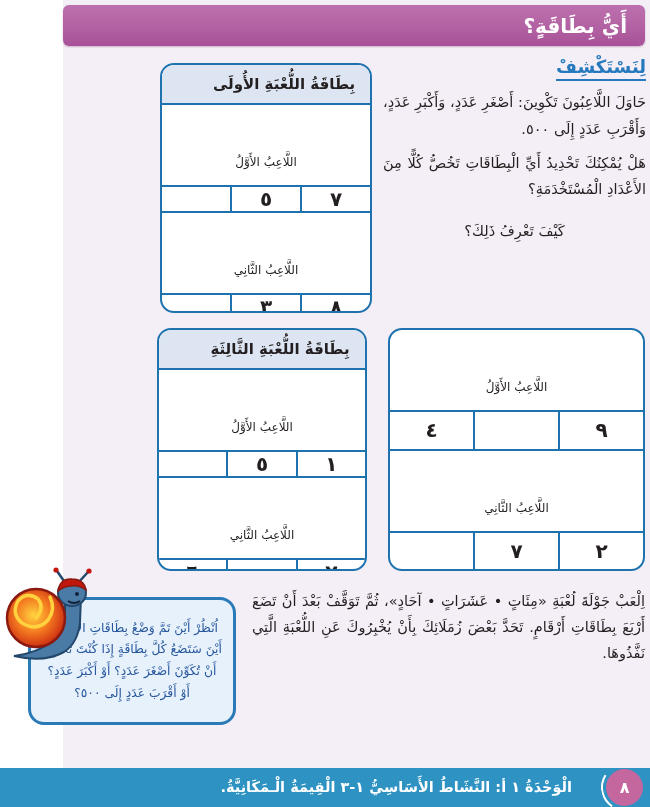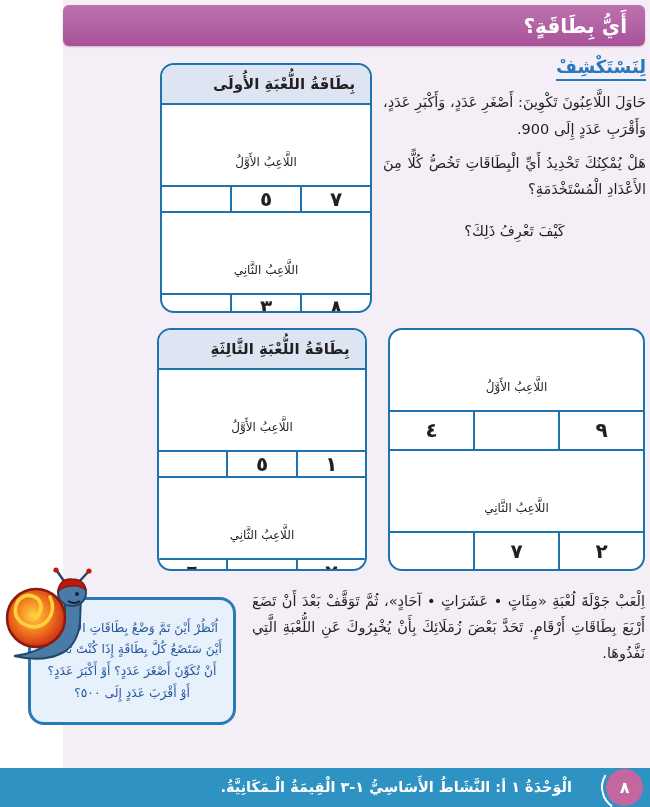--- a/index.html
+++ b/index.html
@@ -82,21 +82,21 @@
     <div class="row-label">اللَّاعِبُ الثَّانِي</div>
     <div class="row-cells">
       <div class="cell">٨</div>
       <div class="cell">٣</div>
       <div class="cell"></div>
     </div>
   </div>
 
   <div class="abs explore">
     <span class="explore-heading">لِنَسْتَكْشِفْ</span>
-    <p>حَاوَلَ اللَّاعِبُونَ تَكْوِينَ: أَصْغَرِ عَدَدٍ، وَأَكْبَرِ عَدَدٍ، وَأَقْرَبِ عَدَدٍ إِلَى 900.</p>
+    <p>حَاوَلَ اللَّاعِبُونَ تَكْوِينَ: أَصْغَرِ عَدَدٍ، وَأَكْبَرِ عَدَدٍ، وَأَقْرَبِ عَدَدٍ إِلَى ٥٠٠.</p>
     <p>هَلْ يُمْكِنُكَ تَحْدِيدُ أَيِّ الْبِطَاقَاتِ تَخُصُّ كُلًّا مِنَ الأَعْدَادِ الْمُسْتَخْدَمَةِ؟</p>
     <p class="centered">كَيْفَ تَعْرِفُ ذَلِكَ؟</p>
   </div>
 
   <div class="abs card card-third">
     <div class="card-title">بِطَاقَةُ اللُّعْبَةِ الثَّالِثَةِ</div>
     <div class="row-label">اللَّاعِبُ الأَوَّلُ</div>
     <div class="row-cells mid">
       <div class="cell">١</div>
       <div class="cell">٥</div>

